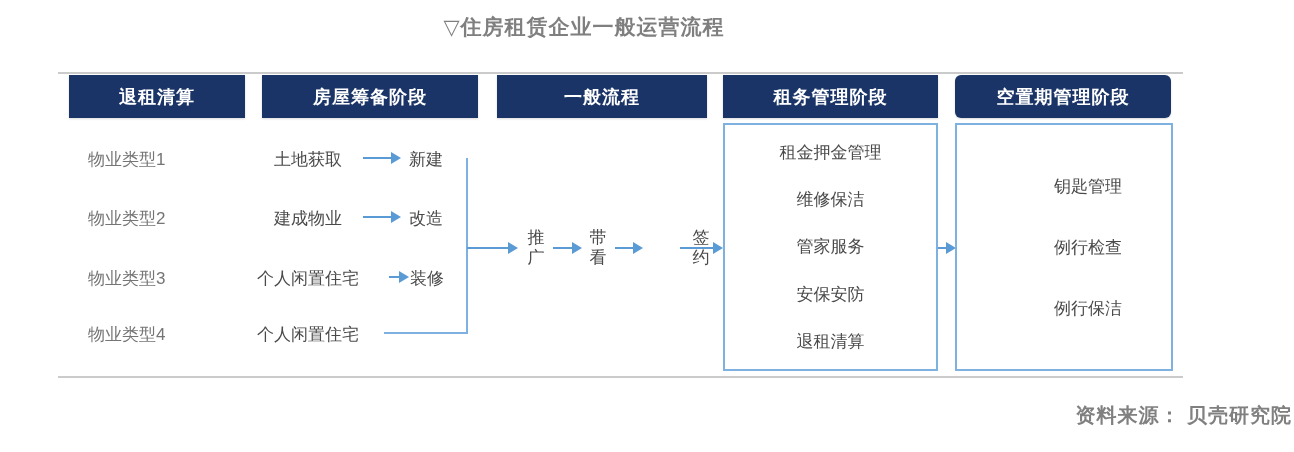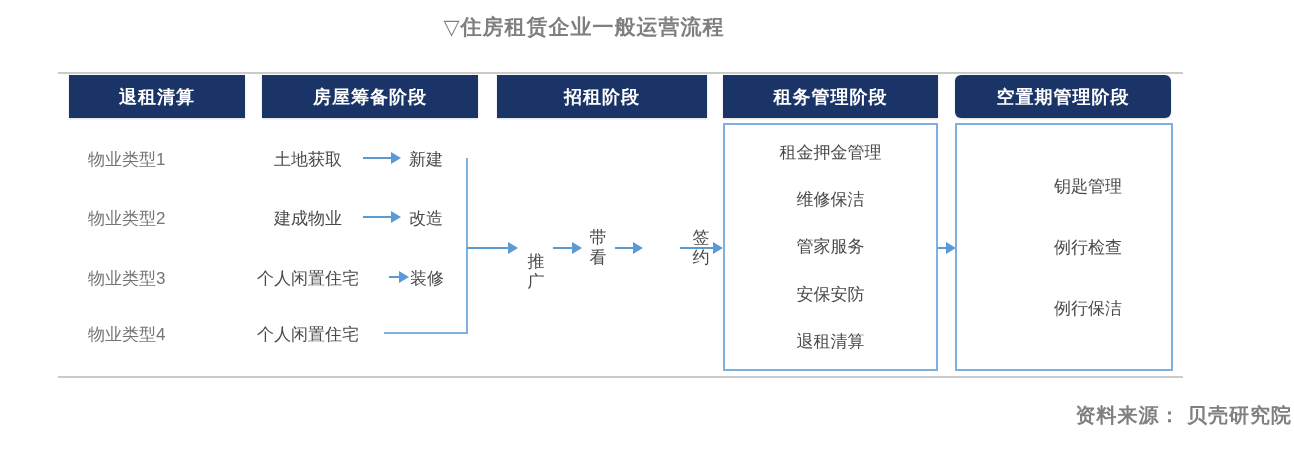--- a/index.html
+++ b/index.html
@@ -55,21 +55,21 @@
 
 <div class="canvas">
 
   <div class="title">▽住房租赁企业一般运营流程</div>
 
   <div class="hline top"></div>
   <div class="hline bottom"></div>
 
   <div class="hdr" style="left:69px;width:176px;">退租清算</div>
   <div class="hdr" style="left:262px;width:216px;">房屋筹备阶段</div>
-  <div class="hdr" style="left:497px;width:210px;">招租阶段</div>
+  <div class="hdr" style="left:497px;width:210px;">一般流程</div>
   <div class="hdr" style="left:723px;width:215px;">租务管理阶段</div>
   <div class="hdr" style="left:955px;width:216px;border-radius:6px;">空置期管理阶段</div>
 
   <div class="gtxt" style="left:88px;top:148px;">物业类型1</div>
   <div class="gtxt" style="left:88px;top:207px;">物业类型2</div>
   <div class="gtxt" style="left:88px;top:267px;">物业类型3</div>
   <div class="gtxt" style="left:88px;top:323px;">物业类型4</div>
 
   <div class="dtxt" style="left:274px;top:148px;">土地获取</div>
   <div class="harrow" style="left:363px;top:152px;width:38px;">
@@ -94,21 +94,21 @@
 
   <div class="dtxt" style="left:257px;top:323px;">个人闲置住宅</div>
   <div class="bline" style="left:384px;top:332px;width:83px;height:2px;"></div>
 
   <div class="bline" style="left:466px;top:158px;width:2px;height:176px;"></div>
 
   <div class="harrow" style="left:467px;top:242px;width:51px;">
       <i class="shaft"></i>
       <i class="head"></i>
     </div>
-  <div class="stack" style="left:527px;top:228px;margin-top:24px;">推广</div>
+  <div class="stack" style="left:527px;top:228px;">推广</div>
   <div class="harrow" style="left:553px;top:242px;width:29px;">
       <i class="shaft"></i>
       <i class="head"></i>
     </div>
   <div class="stack" style="left:589px;top:228px;">带看</div>
   <div class="harrow" style="left:615px;top:242px;width:28px;">
       <i class="shaft"></i>
       <i class="head"></i>
     </div>
   <div class="stack" style="left:654px;top:228px;margin-left:38px;">签约</div>

